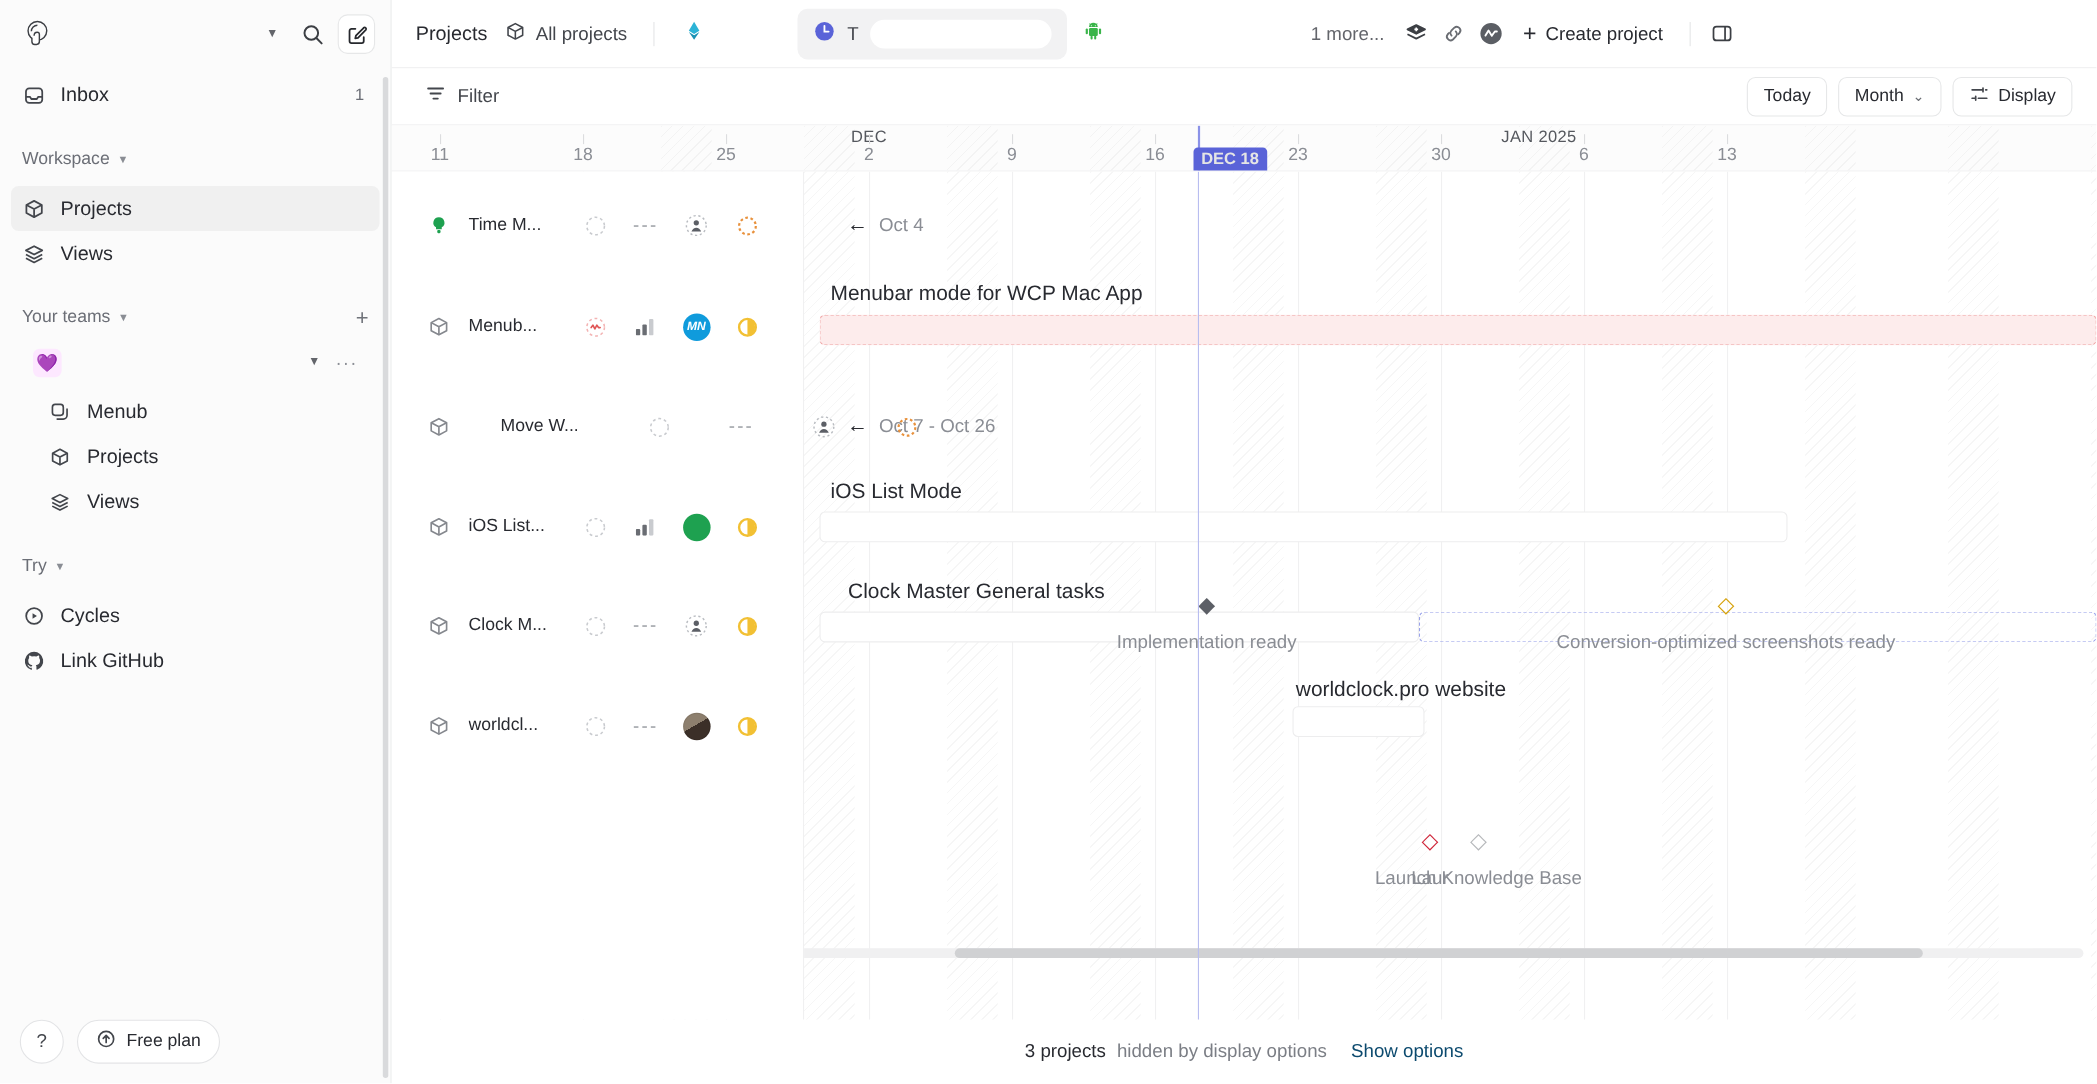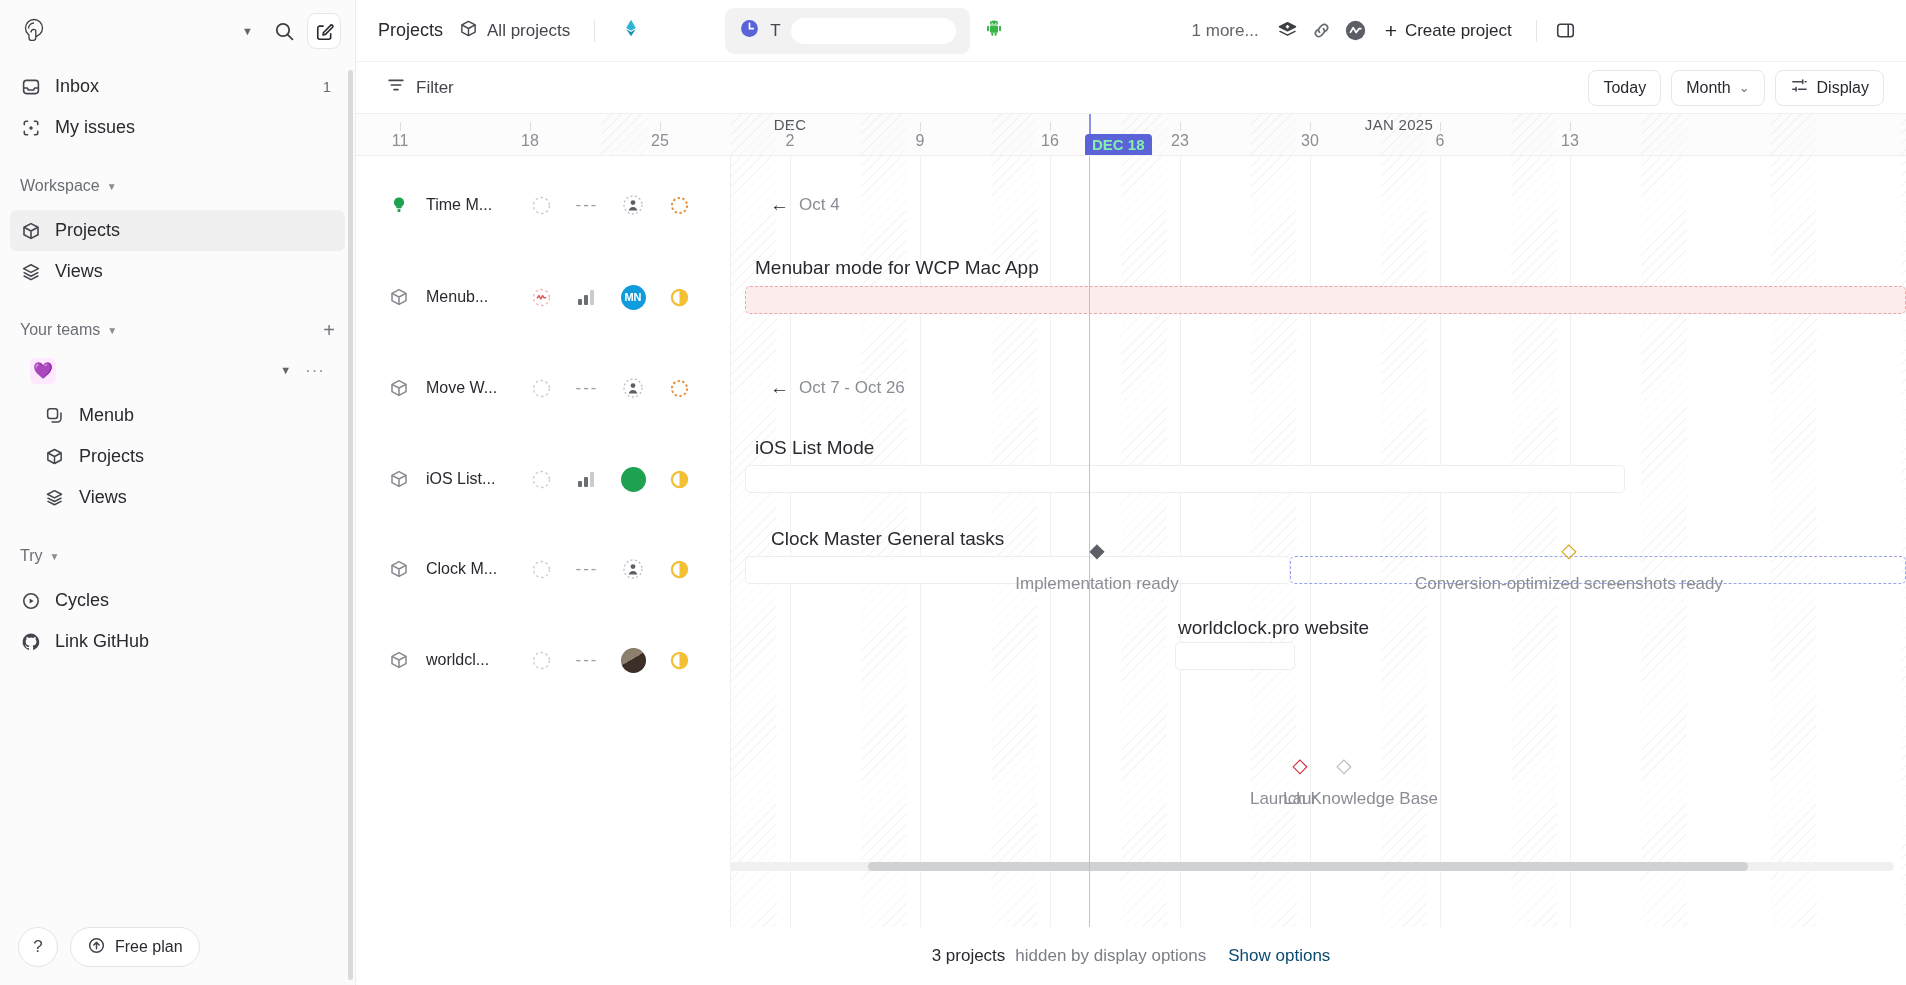--- a/index.html
+++ b/index.html
@@ -158,21 +158,21 @@
     transform: translateX(-50%); white-space:nowrap;
   }
   .month-lbl {
     position:absolute; top:-2px; font-size:15px; color:#55585e; letter-spacing:.3px;
     transform: translateX(-50%); white-space:nowrap;
   }
   .vline { position:absolute; top:0; bottom:0; width:1px; background:#f0f0f1; }
   .today-line { position:absolute; top:0; bottom:0; width:2px; background:#8b92e8; z-index:5; }
   .today-badge {
     position:absolute; top:20px; transform:translateX(-4px);
-    background:#5a63d8; color:#86efac; font-size:15px; font-weight:600;
+    background:#5a63d8; color:#e5e5e5; font-size:15px; font-weight:600;
     padding:2px 7px 20px; border-radius:4px; white-space:nowrap; z-index:6;
   }
 
   
   .leftcol {
     position:absolute; left:0; top:0; width:375px; bottom:0;
     background:#fff; z-index:20; border-right:1px solid #f0f0f1;
   }
   .prow {
     position:absolute; left:0; width:375px; height:52px;
@@ -180,21 +180,21 @@
   }
   .p-ic { width:26px; flex:0 0 26px; display:flex;align-items:center;justify-content:center; }
   .p-name {
     font-size:16px; color:#282a30; margin-left:14px;
     width:92px; white-space:nowrap; overflow:hidden; flex:0 0 92px;
   }
   .p-cell { width:46px; flex:0 0 46px; display:flex;align-items:center;justify-content:center; }
   .dash { color:#9a9da3; font-size:17px; letter-spacing:2px; }
   .av {
     width:25px;height:25px;border-radius:50%;display:flex;align-items:center;
-    justify-content:center;font-size:11px;font-weight:700;color:#fff;
+    justify-content:center;font-size:11px;font-weight:700;color:#fff;font-style:italic;
   }
 
   
   .tl-content { position:absolute; left:0; top:0; right:0; bottom:0; }
   .grp-date {
     position:absolute; font-size:17px; color:#8a8d94;
     display:flex; align-items:center; gap:10px;
   }
   .grp-date .arr { color:#282a30; font-size:19px; }
   .grp-title { position:absolute; font-size:19px; color:#282a30; white-space:nowrap; }
@@ -263,29 +263,20 @@
     <nav class="sb-nav">
       <div class="nav-item">
         <span class="ic">
           <svg width="20" height="20" viewBox="0 0 20 20" fill="none" stroke="#43464c" stroke-width="1.6" stroke-linejoin="round">
             <rect x="2.6" y="3.4" width="14.8" height="13.2" rx="3"></rect>
             <path d="M2.6 11h3.6l1.3 2h5l1.3-2h3.6"></path>
           </svg>
         </span>
         <span class="lbl">Inbox</span>
         <span class="badge">1</span>
-      </div>
-      <div class="nav-item">
-        <span class="ic">
-          <svg width="20" height="20" viewBox="0 0 20 20" fill="none" stroke="#43464c" stroke-width="1.6" stroke-linecap="round">
-            <path d="M3.3 6.6V5a1.7 1.7 0 0 1 1.7-1.7h1.6M13.4 3.3H15A1.7 1.7 0 0 1 16.7 5v1.6M16.7 13.4V15a1.7 1.7 0 0 1-1.7 1.7h-1.6M6.6 16.7H5A1.7 1.7 0 0 1 3.3 15v-1.6"></path>
-            <circle cx="10" cy="10" r="1.7" fill="#43464c" stroke="none"></circle>
-          </svg>
-        </span>
-        <span class="lbl">My issues</span>
       </div>
     </nav>
 
     <div class="sb-section">
       <span>Workspace</span>
       <span class="caret">▼</span>
     </div>
 
     <nav class="sb-nav">
       <div class="nav-item active">
@@ -653,21 +644,21 @@
                 <span class="p-cell">
                   <span class="av" style="background: rgb(15, 155, 220);">MN</span>
                 </span>
                 <span class="p-cell">
                   <svg width="21" height="21" viewBox="0 0 21 21">
                     <circle cx="10.5" cy="10.5" r="7.6" fill="none" stroke="#f2c033" stroke-width="2.2"></circle>
                     <path d="M10.5 10.5V3.5a7 7 0 0 1 0 14z" fill="#f2c033"></path>
                   </svg>
                 </span>
               </div>
-              <div class="prow" style="top: 206px;">
+              <div class="prow" style="top: 206px; gap: 29px;">
                 <span class="p-ic">
                   <svg width="20" height="20" viewBox="0 0 20 20" fill="none" stroke="#85888e" stroke-width="1.5" stroke-linejoin="round">
                     <path d="M10 2.6 17 6.3v7.4L10 17.4 3 13.7V6.3z"></path>
                     <path d="M3 6.3 10 10l7-3.7M10 10v7.4"></path>
                   </svg>
                 </span>
                 <span class="p-name">Move W...</span>
                 <span class="p-cell">
                   <svg width="21" height="21" viewBox="0 0 21 21" fill="none">
                     <circle cx="10.5" cy="10.5" r="8" stroke="#c9cbcf" stroke-width="1.4" stroke-dasharray="2.6 2.6"></circle>

